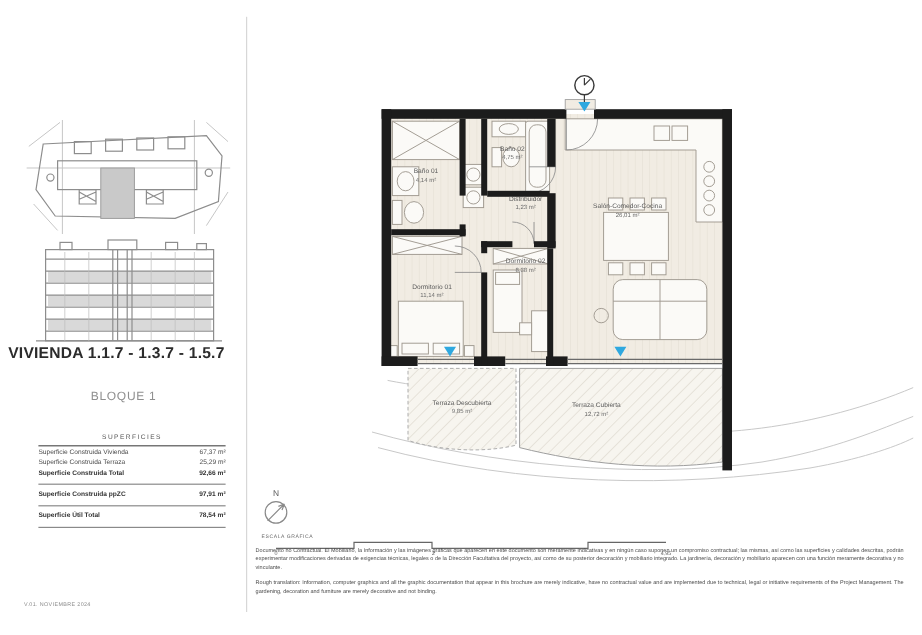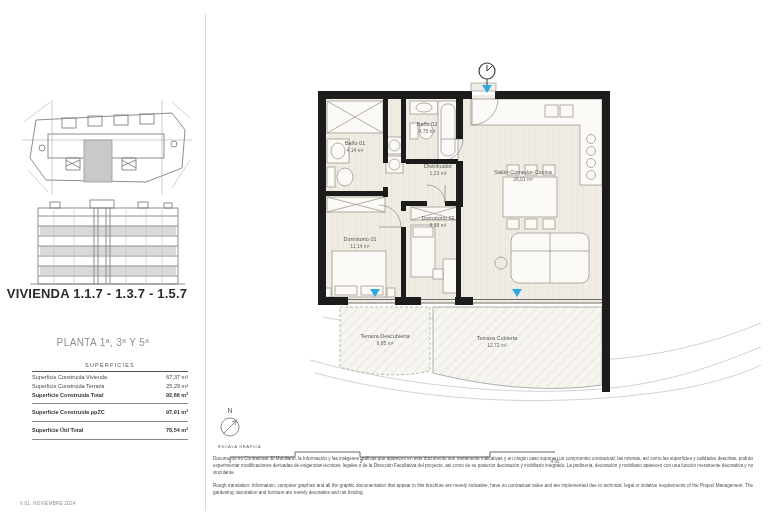--- a/index.html
+++ b/index.html
@@ -72,21 +72,21 @@
       <rect x="108" y="6" width="10" height="6"></rect>
         <rect x="134" y="7" width="8" height="5"></rect>
       <path d="M0,88 H155"></path>
     </g>
     <g stroke="#bdbdbd" stroke-width="0.6">
       <path d="M24,14 V88 M44,14 V88 M96,14 V88 M116,14 V88 M132,14 V88"></path>
     </g>
   </svg>
 
   <div id="panel-title" class="abs">VIVIENDA 1.1.7 - 1.3.7 - 1.5.7</div>
-  <div id="panel-floor" class="abs">PLANTA 1ª, 3ª Y 5ª</div>
+  <div id="panel-block" class="abs">BLOQUE 1</div>
 
   <div id="surf-header" class="abs">SUPERFICIES</div>
   <div id="surf-table" class="abs">
     <div class="trow">
       <span class="tlabel">Superficie Construida Vivienda</span>
       <span class="tval">67,37 m²</span>
     </div>
     <div class="trow">
       <span class="tlabel">Superficie Construida Terraza</span>
       <span class="tval">25,29 m²</span>

